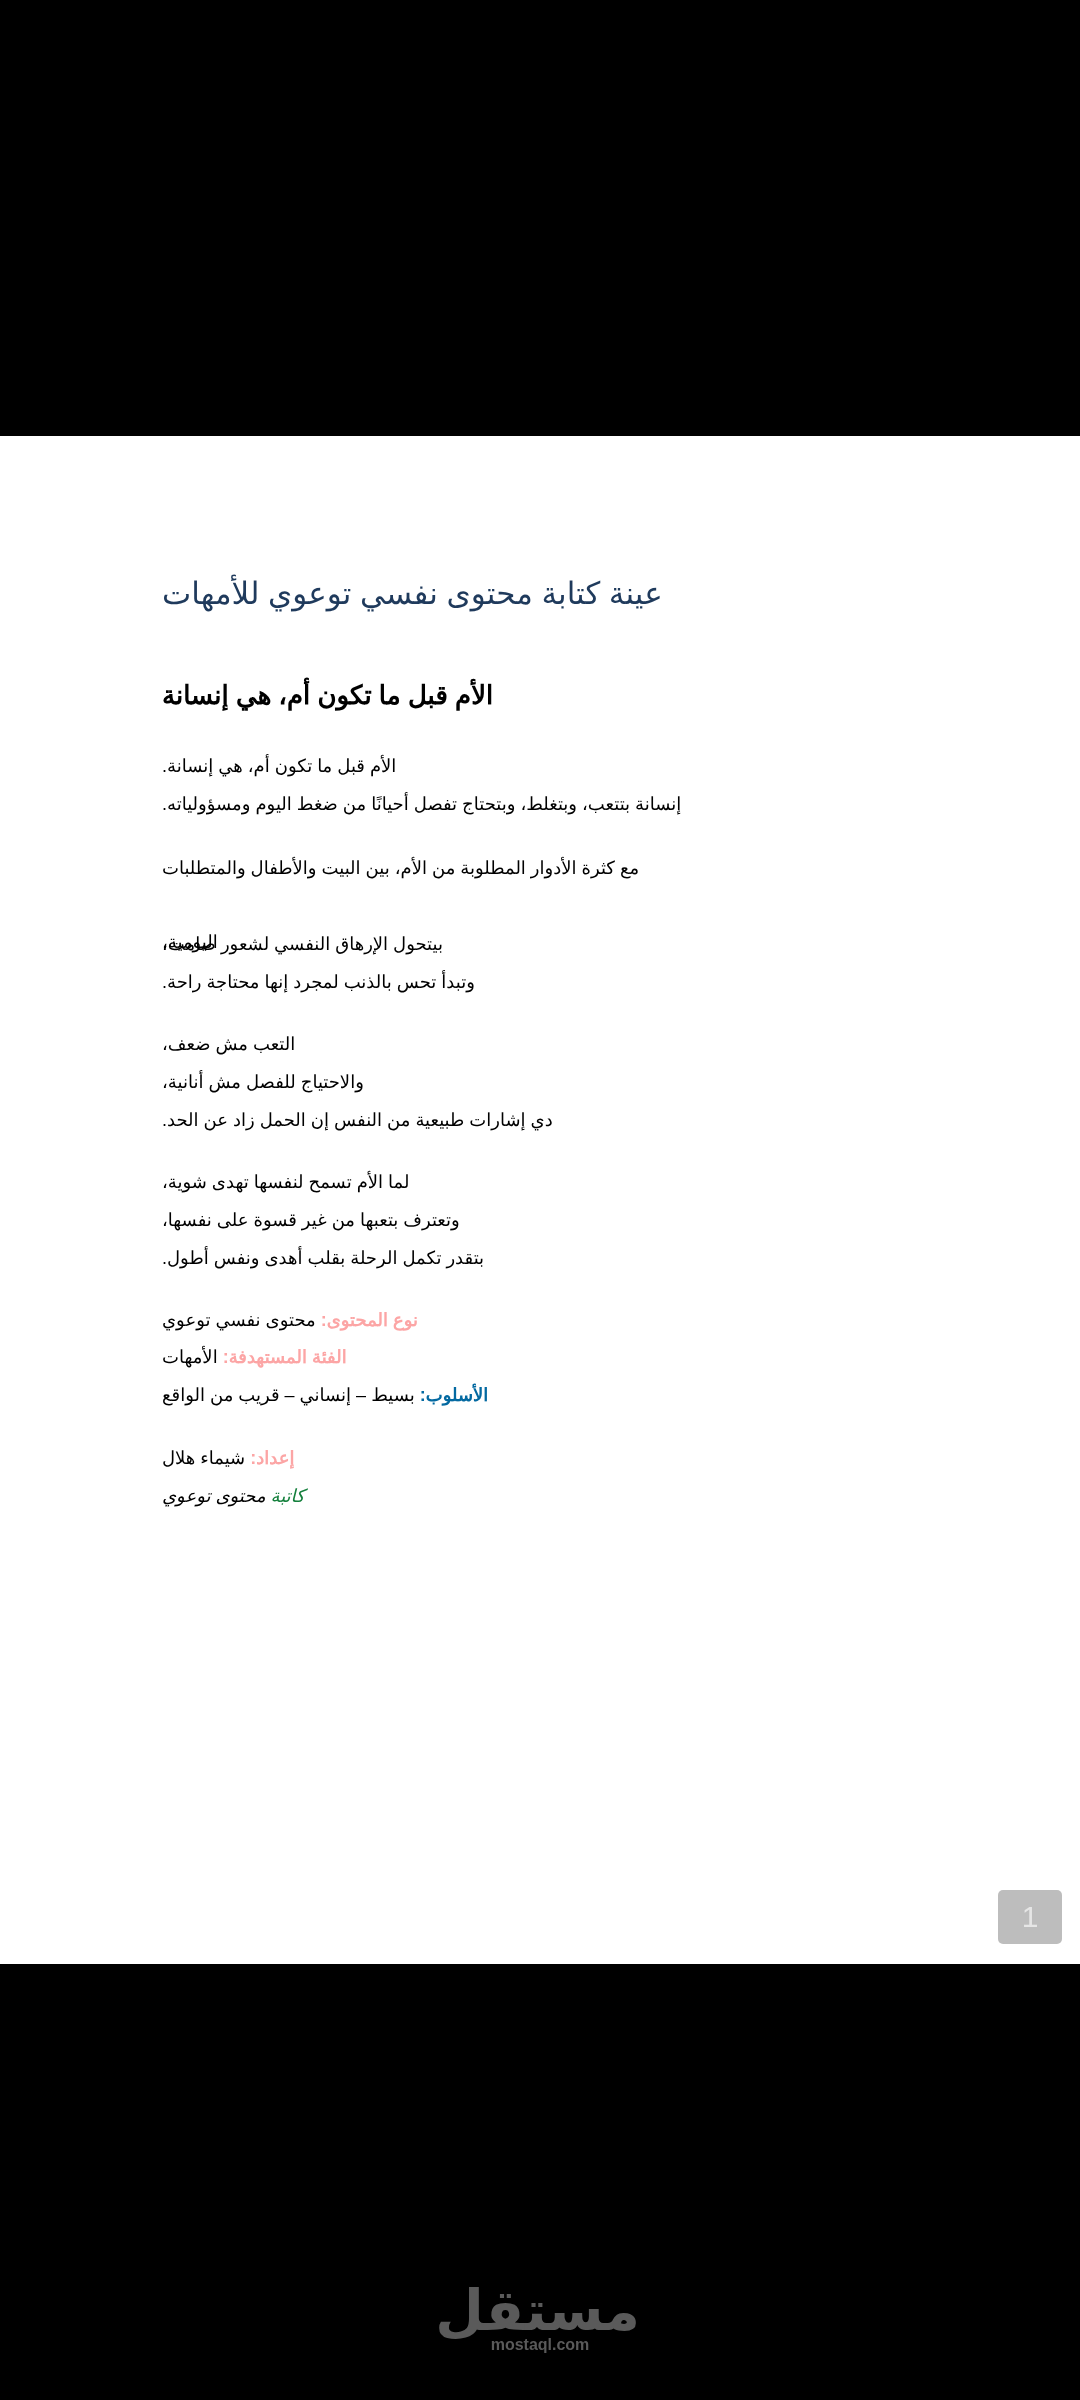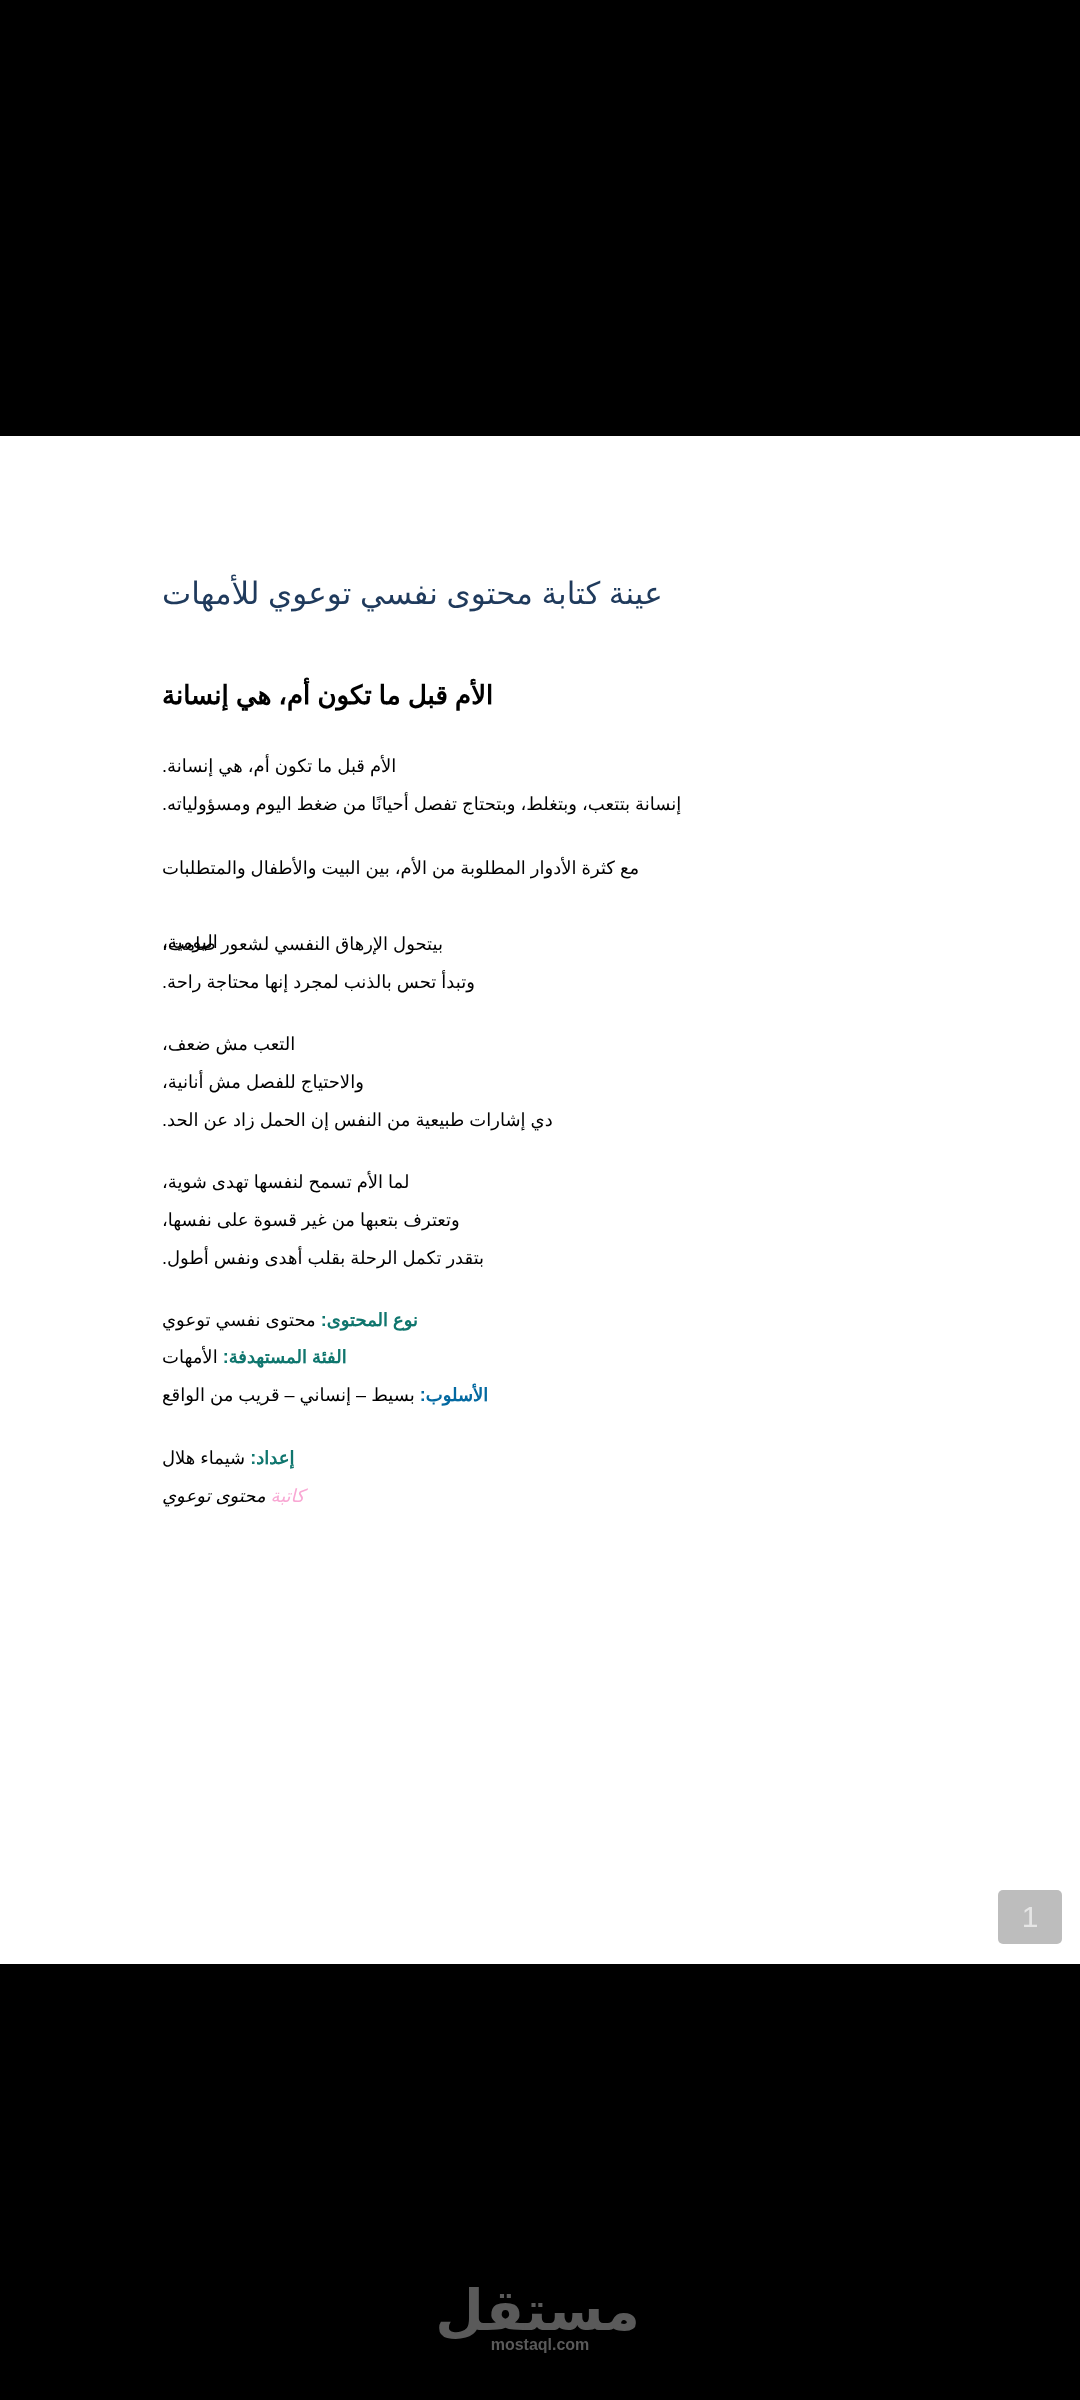--- a/index.html
+++ b/index.html
@@ -49,28 +49,28 @@
       color: #1F3A5C;
       text-align: center;
     }
     .subheading {
       font-size: 26px;
       font-weight: bold;
       color: #000;
     }
     .label-navy {
       font-weight: bold;
-      color: #0f766e;
+      color: #fca5a5;
     }
     .label-dark {
       font-weight: bold;
       color: #0369a1;
     }
     .italic { font-style: italic; }
-    .navy { color: #f9a8d4; }
+    .navy { color: #15803d; }
 
     .page-badge {
       position: absolute;
       left: 998px;
       top: 1890px;
       width: 64px;
       height: 54px;
       background: #BDBDBD;
       border-radius: 5px;
       display: flex;

